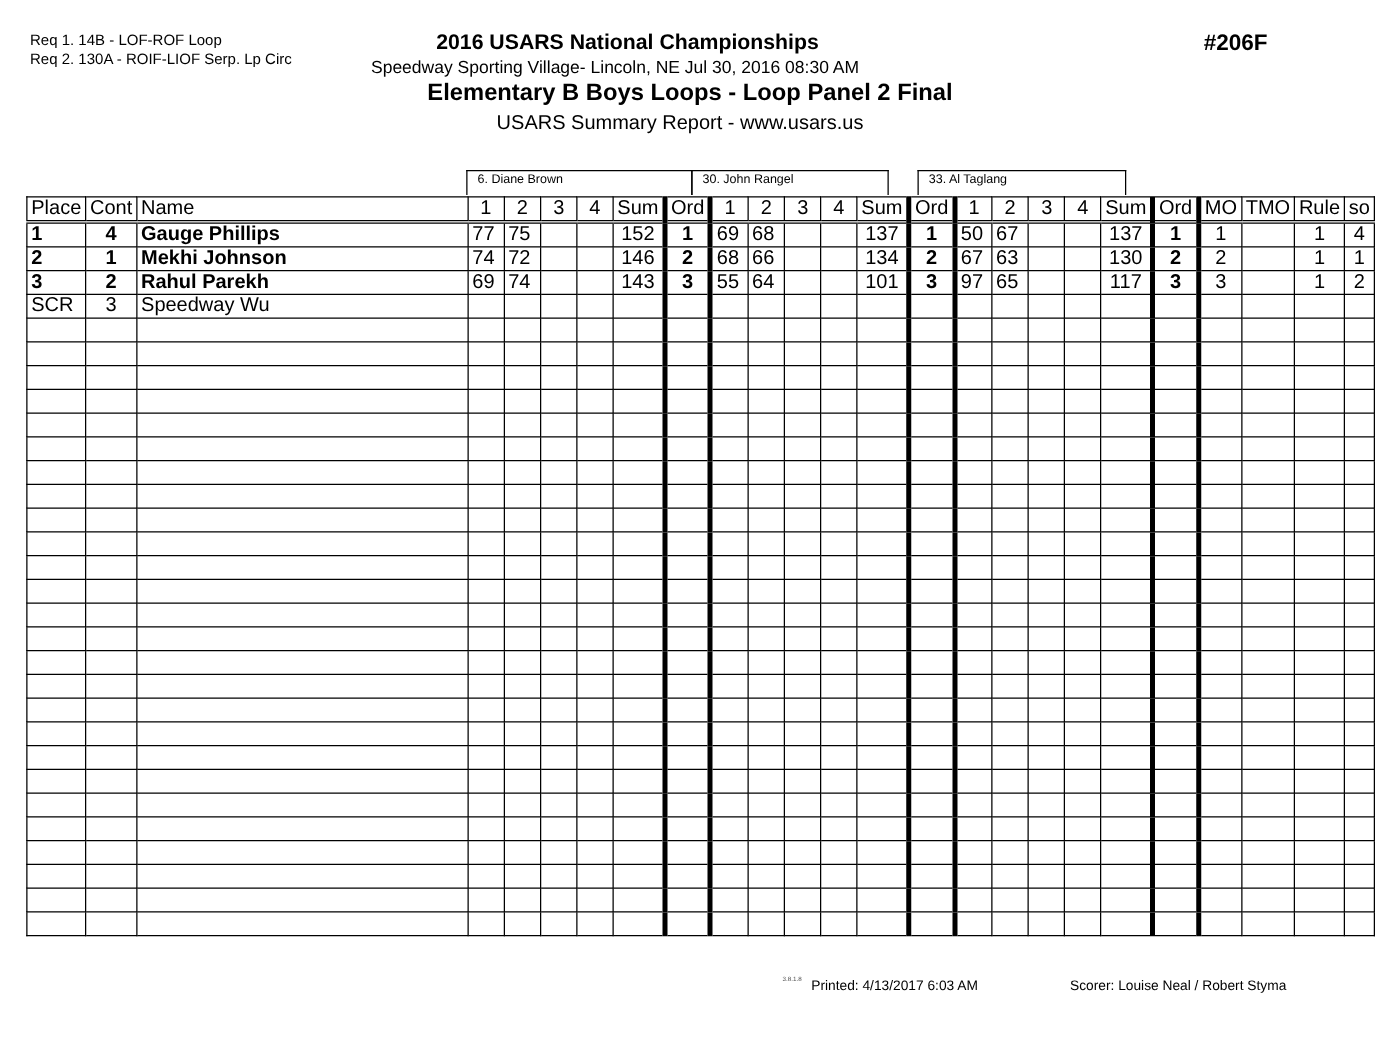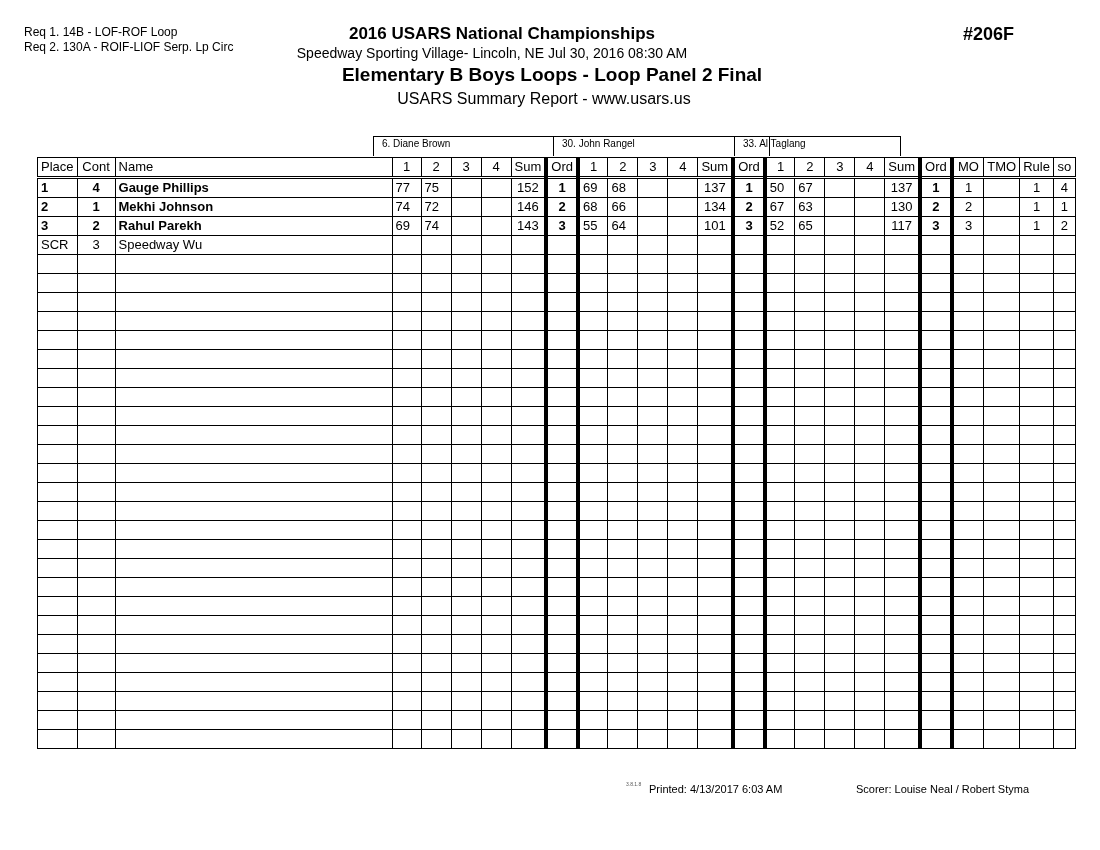--- a/index.html
+++ b/index.html
@@ -6,21 +6,21 @@
   body { width:1100px; height:850px; position:relative; font-family:"Liberation Sans", sans-serif; color:#000; overflow:hidden; }
   .abs { position:absolute; white-space:nowrap; }
   .req { left:24px; font-size:12px; }
   .center { left:0; width:1100px; text-align:center; }
   .title1 { top:24px; font-size:17px; font-weight:bold; left:-48px; }
   .title2 { top:45px; font-size:14px; left:-58px; }
   .title3 { top:64px; font-size:19px; font-weight:bold; left:2px; }
   .title4 { top:90px; font-size:16px; left:-6px; }
   .eventno { left:963px; top:24px; font-size:18px; font-weight:bold; }
   .judge-box { position:absolute; top:136px; height:20px; border:1px solid #000; border-bottom:none; font-size:10px; padding-left:8px; box-sizing:border-box; line-height:14px; }
-  table.grid { position:absolute; left:37px; top:157px; border-collapse:collapse; table-layout:fixed; font-size:13px; }
+  table.grid { position:absolute; left:21px; top:157px; border-collapse:collapse; table-layout:fixed; font-size:16px; }
   table.grid td { border:1px solid #000; height:19px; padding:0 3px; box-sizing:border-box; overflow:hidden; white-space:nowrap; line-height:18px; }
   table.grid tr.hdr td { border-bottom:3px double #000; }
   .c { text-align:center; }
   .r { text-align:center; }
   .b { font-weight:bold; }
   .thick { border-left:4px solid #000 !important; }
   .footer { top:783px; font-size:11px; }
   .ver { top:781px; left:626px; font-size:5px; color:#555; }
 </style>
 </head>
@@ -29,21 +29,21 @@
 <div class="abs req" style="top:25px">Req  1.  14B - LOF-ROF Loop</div>
 <div class="abs req" style="top:40px">Req  2.  130A - ROIF-LIOF Serp. Lp Circ</div>
 
 <div class="abs center title1">2016 USARS National Championships</div>
 <div class="abs center title2">Speedway Sporting Village- Lincoln, NE  Jul 30, 2016  08:30 AM</div>
 <div class="abs center title3">Elementary B Boys Loops - Loop Panel 2 Final</div>
 <div class="abs center title4">USARS Summary Report - www.usars.us</div>
 <div class="abs eventno">#206F</div>
 
 <div class="judge-box" style="left:373px;width:181px">6.  Diane Brown</div>
-<div class="judge-box" style="left:553px;width:217px">30.  John Rangel</div>
+<div class="judge-box" style="left:553px;width:158px">30.  John Rangel</div>
 <div class="judge-box" style="left:734px;width:167px">33.  Al Taglang</div>
 
 <table class="grid">
   <colgroup>
     <col style="width:37px">
       <col style="width:38px">
       <col style="width:277px">
     <col style="width:29px">
       <col style="width:30px">
       <col style="width:30px">
@@ -158,21 +158,21 @@
         <td></td>
         <td></td>
         <td class="r">143</td>
         <td class="c b thick">3</td>
         <td class="thick">55</td>
         <td>64</td>
         <td></td>
         <td></td>
         <td class="r">101</td>
         <td class="c b thick">3</td>
-        <td class="thick">52</td>
+        <td class="thick">97</td>
         <td>65</td>
         <td></td>
         <td></td>
         <td class="r">117</td>
         <td class="c b thick">3</td>
         <td class="c thick">3</td>
         <td class="c"></td>
         <td class="c">1</td>
         <td class="c">2</td>
       </tr>

